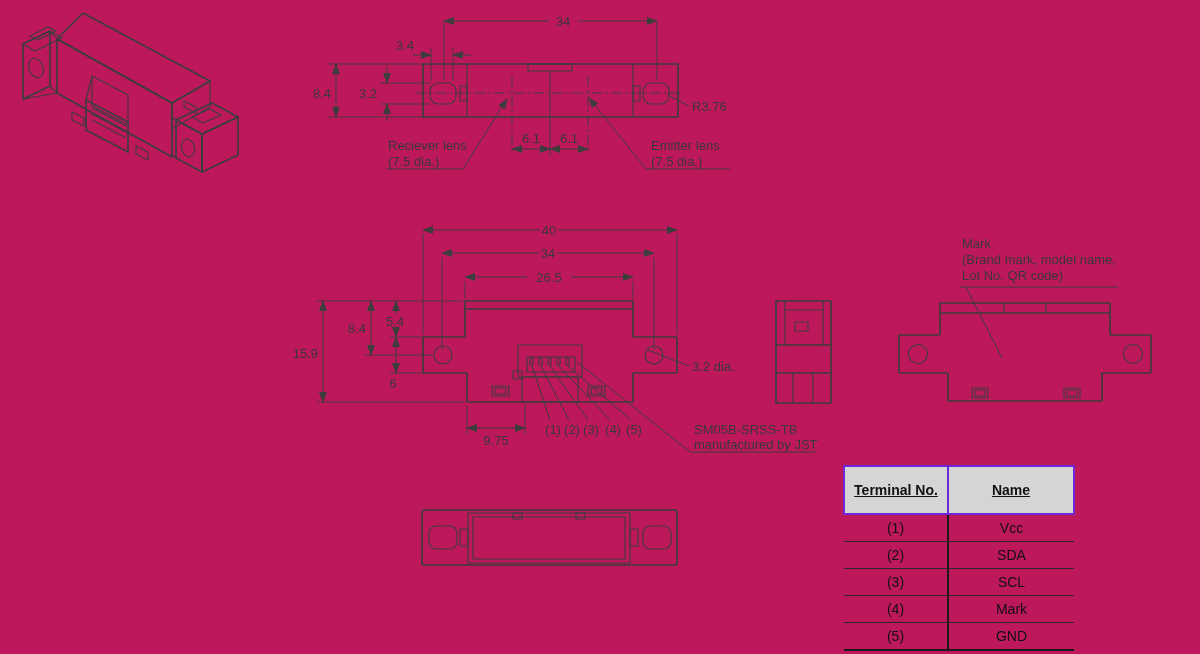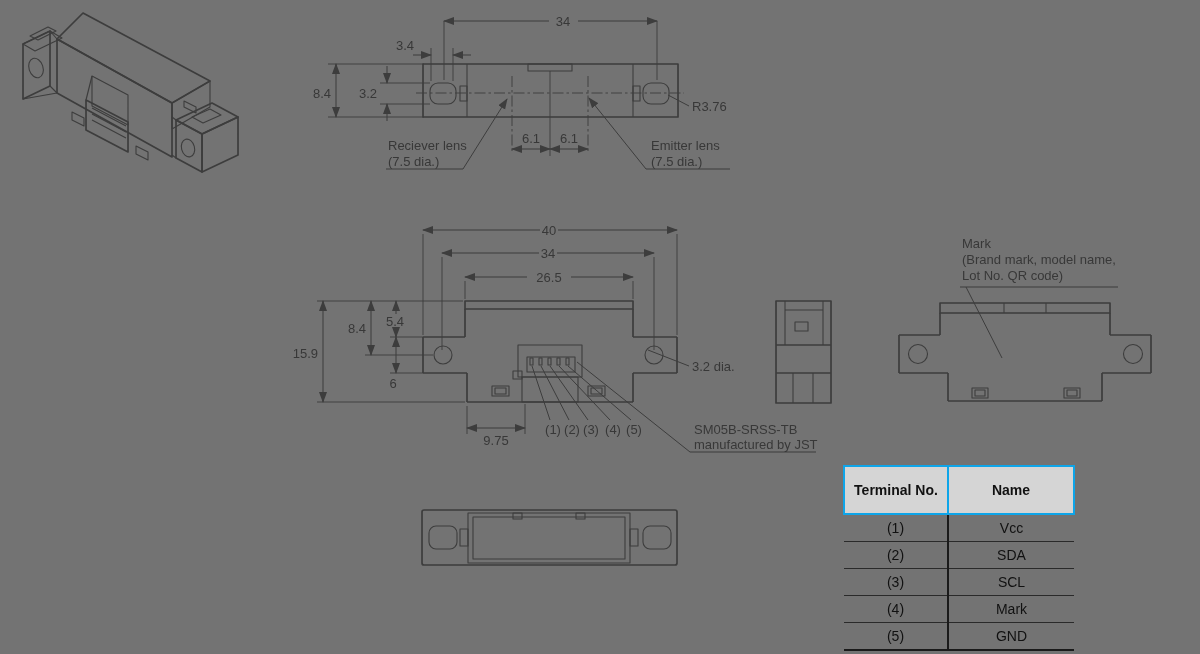--- a/index.html
+++ b/index.html
@@ -1,27 +1,27 @@
 <!DOCTYPE html>
 <html><head>
 <meta charset="utf-8">
 <style>
   html,body{margin:0;padding:0;background:#ffffff;}
-  #stage{position:relative;width:1200px;height:654px;background:#737373;overflow:hidden;
+  #stage{position:relative;width:1200px;height:654px;background:#be185d;overflow:hidden;
          font-family:"Liberation Sans", sans-serif;}
   svg{position:absolute;left:0;top:0;}
   svg .o{fill:none;stroke:#3d3d3d;stroke-width:1.7;stroke-linejoin:round;}
   svg .t{fill:none;stroke:#3d3d3d;stroke-width:1.1;stroke-linejoin:round;}
   svg .d{fill:none;stroke:#3d3d3d;stroke-width:1;}
   svg .x{fill:none;stroke:#3d3d3d;stroke-width:0.9;}
   svg .cl{fill:none;stroke:#3d3d3d;stroke-width:0.9;stroke-dasharray:11 3 2.5 3;}
   svg text{font-family:"Liberation Sans", sans-serif;font-size:13px;fill:#383838;}
   .tbl{position:absolute;left:843px;top:465px;border-collapse:collapse;color:#111;}
-  .tbl th{background:#d5d5d5;border:2px solid #0ea5e9;font-size:14px;font-weight:bold;
-          padding:4px 8px;height:38px;}
+  .tbl th{background:#d5d5d5;border:2px solid #6d28d9;font-size:14px;font-weight:bold;
+          padding:4px 8px;height:38px;text-decoration:underline;}
   .tbl th.c1{width:86px;}
   .tbl th.c2{width:108px;margin-top:40px;}
   .tbl td{font-size:14px;text-align:center;border-bottom:1.6px solid #2a2a2a;height:24px;}
   .tbl td.c1{border-right:2px solid #1a1a1a;}
   .tbl tr:last-child td{border-bottom:2.6px solid #1a1a1a;}
 </style>
 </head>
 <body>
 
 <div id="stage">

